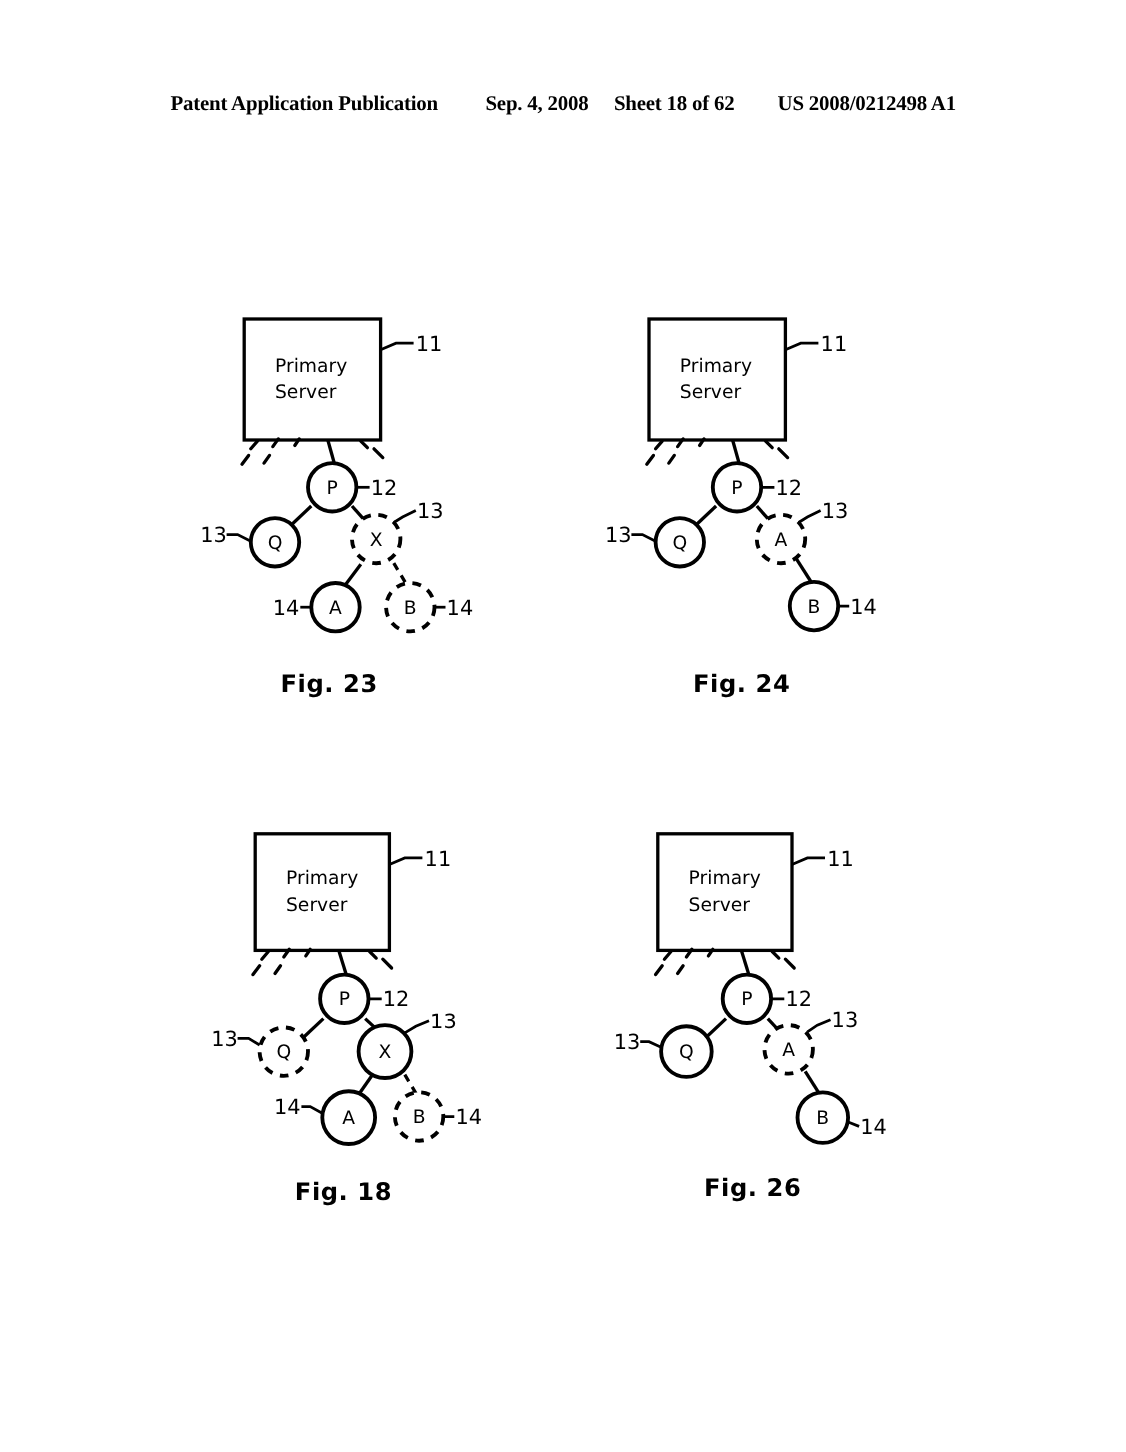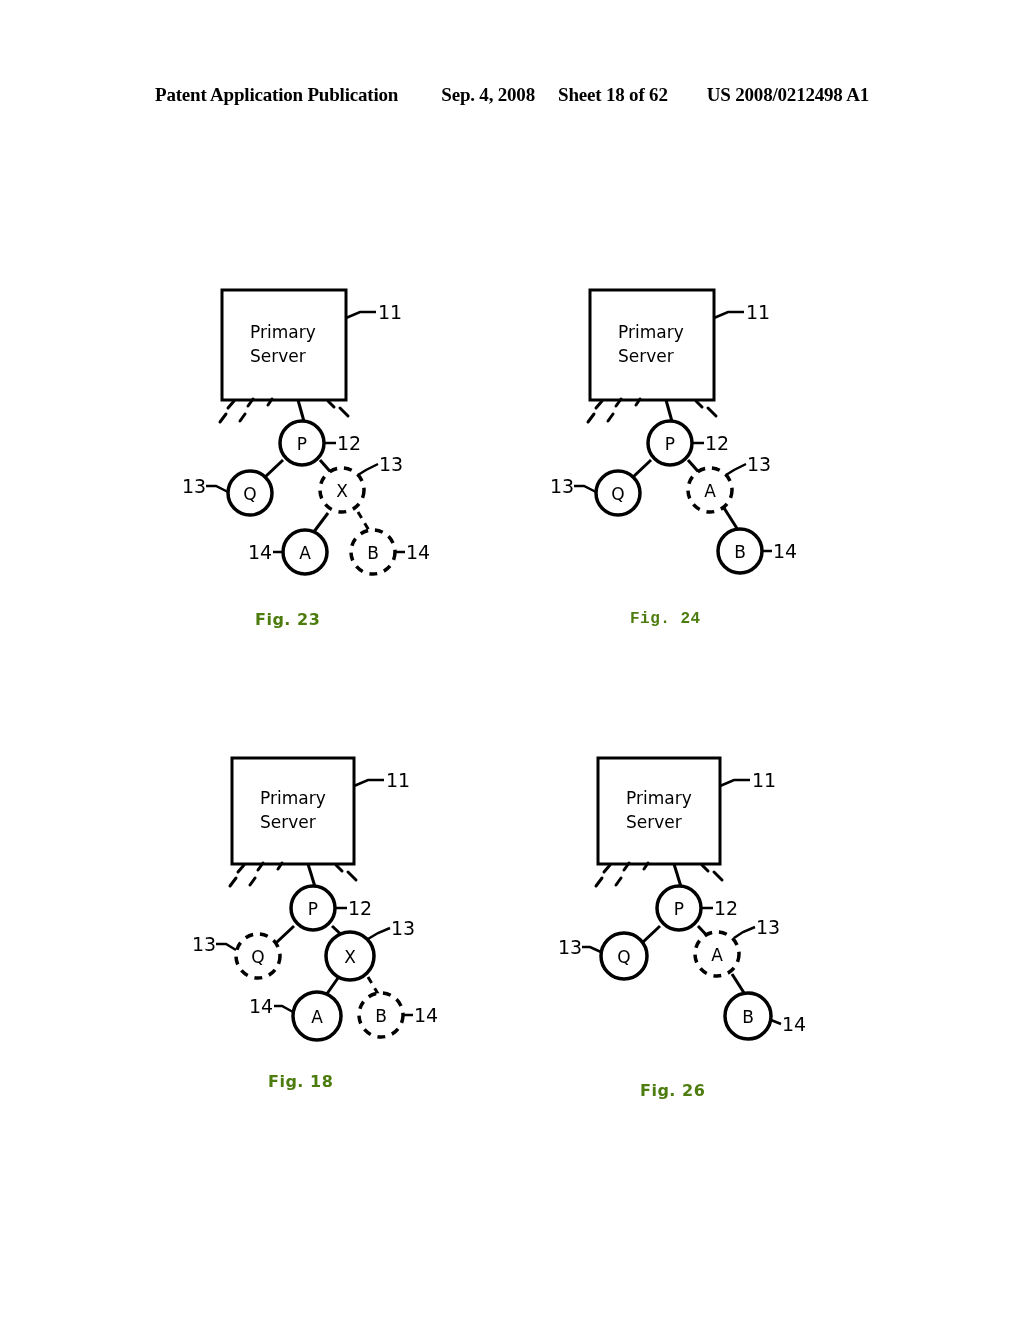--- a/index.html
+++ b/index.html
@@ -44,23 +44,23 @@
   .figure {
     position: absolute;
   }
   .fig-svg {
     display: block;
   }
   .fig-caption {
     position: absolute;
     font-family: "DejaVu Sans", sans-serif;
     font-weight: bold;
-    font-size: 16px;
+    font-size: 22px;
     letter-spacing: 0.5px;
-    color: #4d7c0f;
+    color: #000000;
     white-space: nowrap;
   }
 
   
   text.box-label {
     font-family: "DejaVu Sans", sans-serif;
     font-size: 17px;
     fill: #000;
   }
   text.node-label {
@@ -181,21 +181,21 @@
       <circle cx="162" cy="210" r="22" fill="#fff" stroke="#000" stroke-width="3.5" stroke-dasharray="8 7"></circle>
       <text class="node-label" x="162" y="211">A</text>
       <path d="M178 195 L186 190 L198 184" fill="none" stroke="#000" stroke-width="2.5"></path>
       <text class="ref-num" x="199" y="191">13</text>
 
       <circle cx="192" cy="271" r="22" fill="#fff" stroke="#000" stroke-width="3.5"></circle>
       <text class="node-label" x="192" y="272">B</text>
       <path d="M214 271 L224 271" fill="none" stroke="#000" stroke-width="2.5"></path>
       <text class="ref-num" x="225" y="278">14</text>
     </svg>
-    <div class="fig-caption" style="left:82px; top:330px;font-family:Liberation Mono, monospace;">Fig. 24</div>
+    <div class="fig-caption" style="left:82px; top:330px;">Fig. 24</div>
   </div>
 
   <div class="figure" style="left:190px; top:748px; width:280px; height:300px;">
     <svg class="fig-svg" width="280" height="300" viewBox="0 0 280 300">
       <rect x="42" y="10" width="122" height="106" fill="#fff" stroke="#000" stroke-width="3"></rect>
       <text class="box-label" x="70" y="56">Primary</text>
       <text class="box-label" x="70" y="80">Server</text>
       <path d="M164 38 L178 32 L194 32" fill="none" stroke="#000" stroke-width="2.5"></path>
       <text class="ref-num" x="196" y="39">11</text>
 
@@ -279,16 +279,16 @@
       <circle cx="161" cy="206" r="22" fill="#fff" stroke="#000" stroke-width="3.5" stroke-dasharray="8 7"></circle>
       <text class="node-label" x="161" y="207">A</text>
       <path d="M178 190 L187 184 L199 179" fill="none" stroke="#000" stroke-width="2.5"></path>
       <text class="ref-num" x="200" y="186">13</text>
 
       <circle cx="192" cy="268" r="23" fill="#fff" stroke="#000" stroke-width="3.5"></circle>
       <text class="node-label" x="192" y="269">B</text>
       <path d="M215 272 L225 276" fill="none" stroke="#000" stroke-width="2.5"></path>
       <text class="ref-num" x="226" y="283">14</text>
     </svg>
-    <div class="fig-caption" style="left:84px; top:333px;">Fig. 26</div>
+    <div class="fig-caption" style="left:84px; top:320px;">Fig. 26</div>
   </div>
 
 </div>
 
 </body></html>

